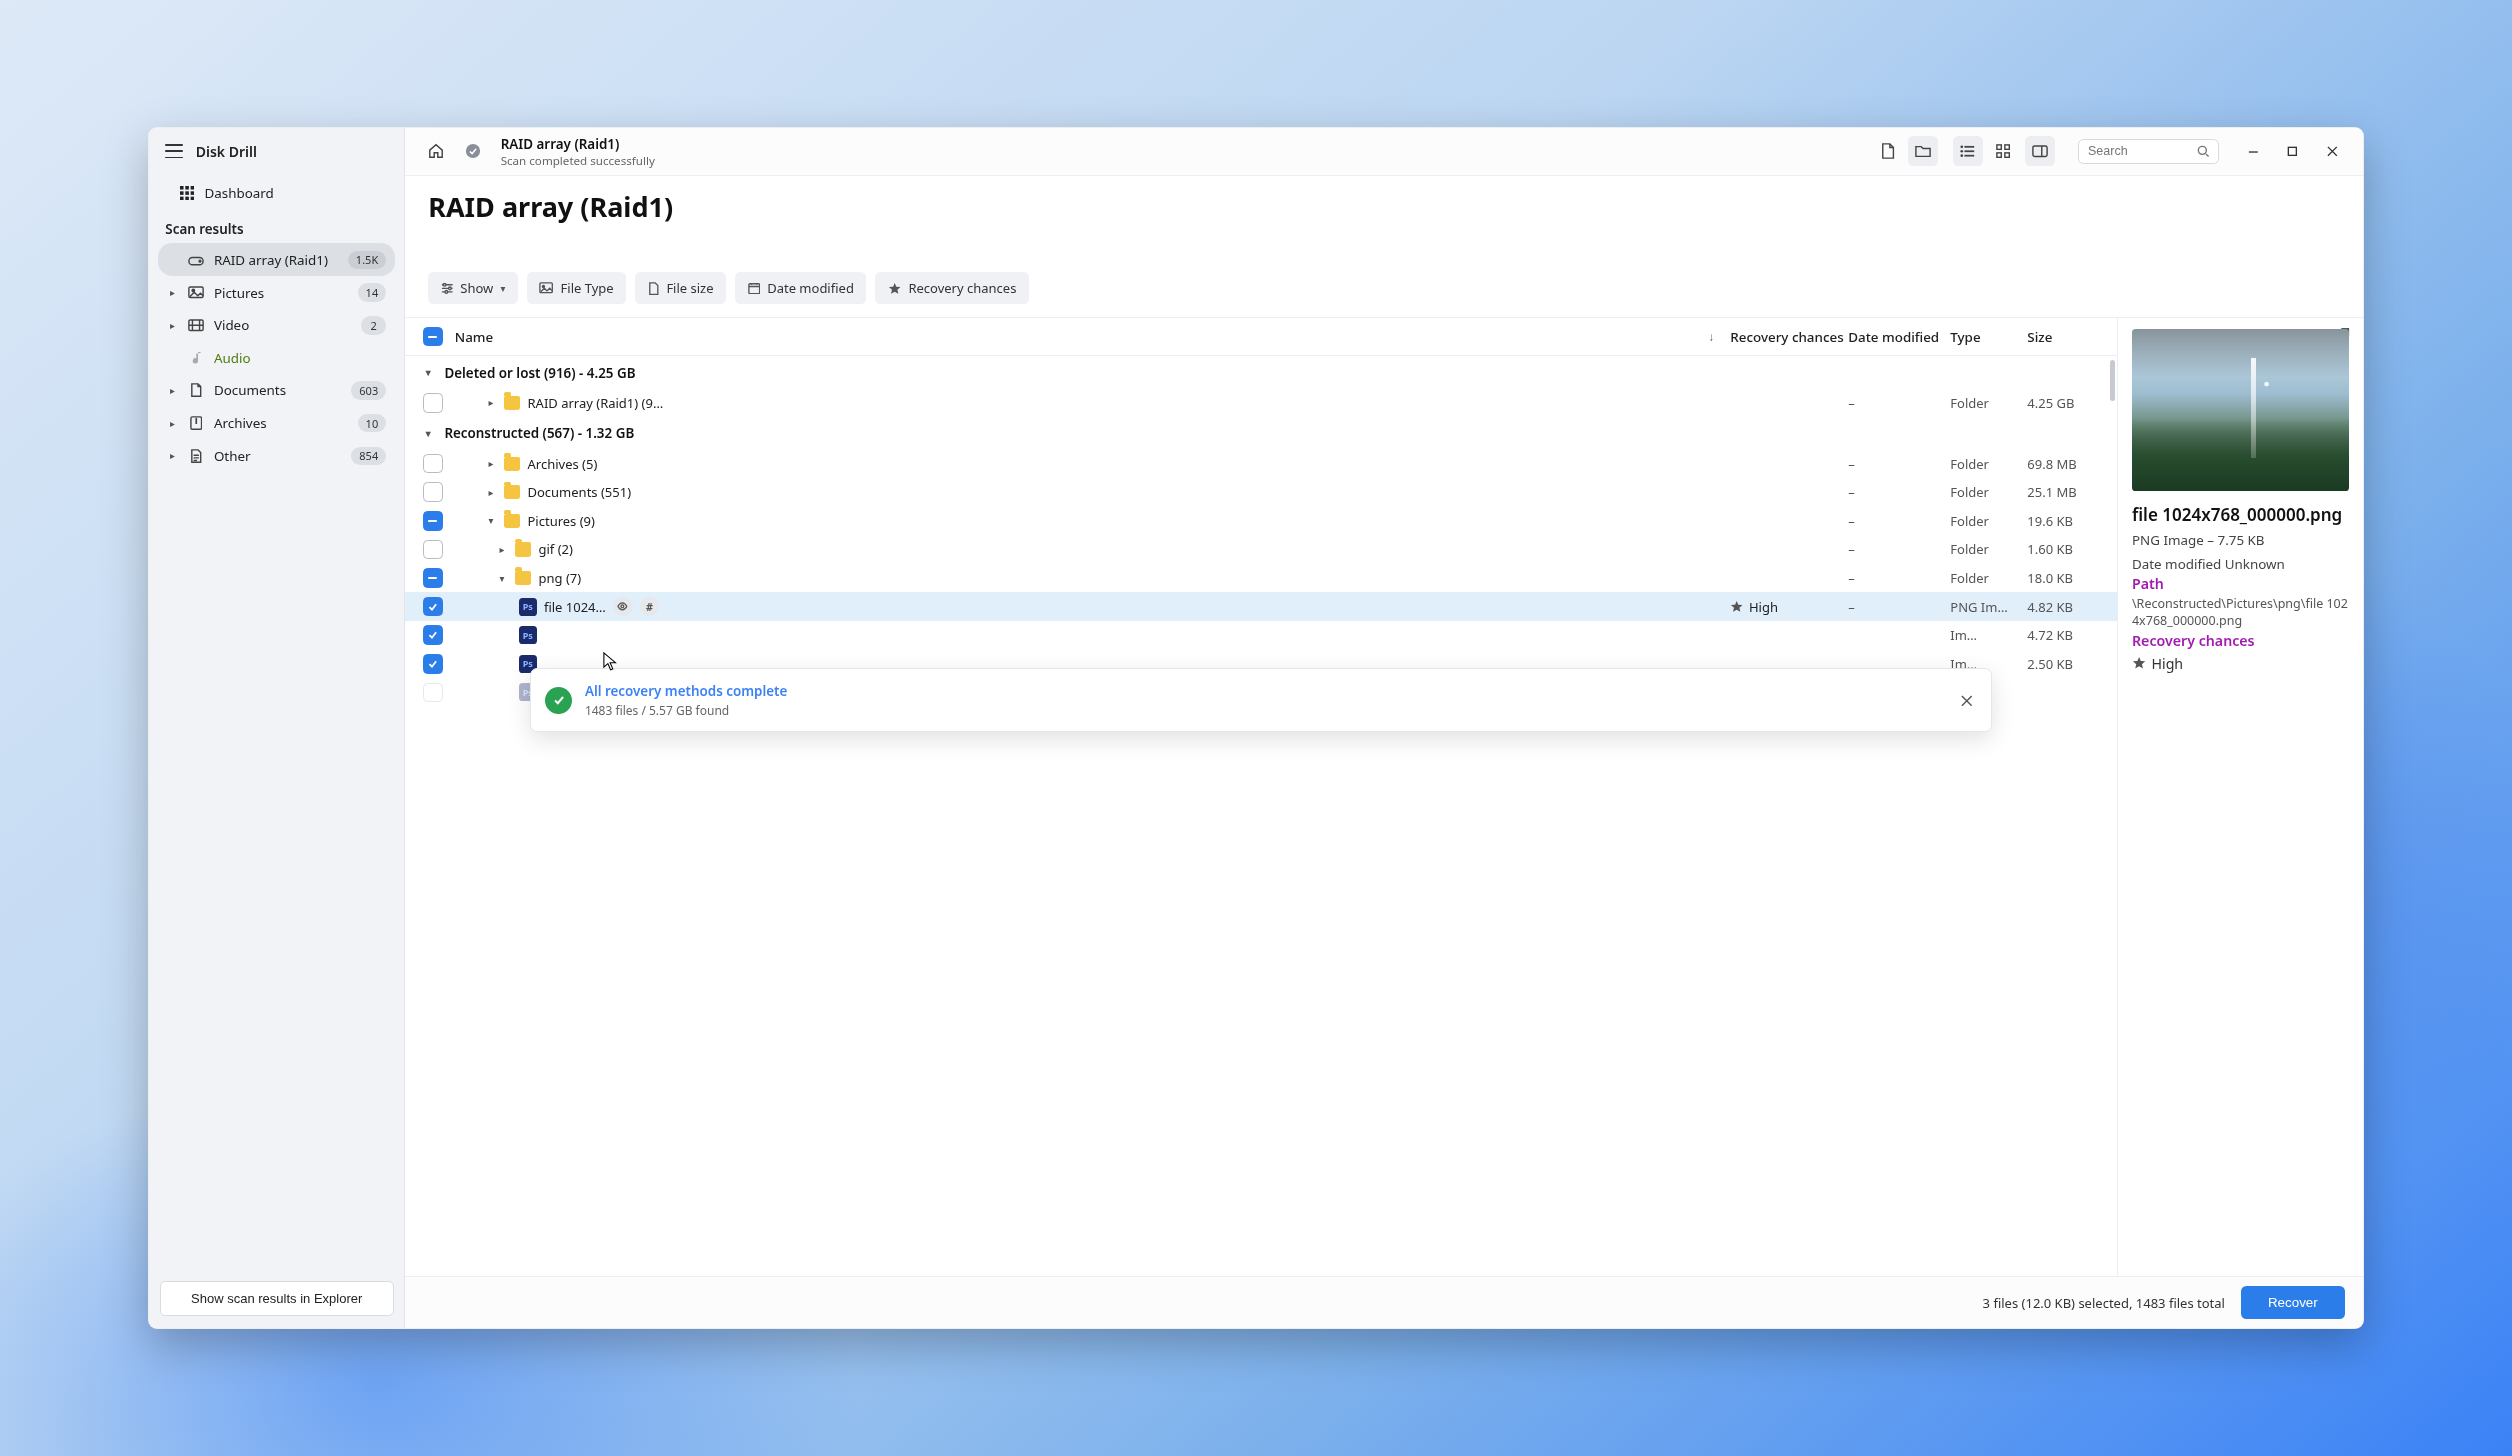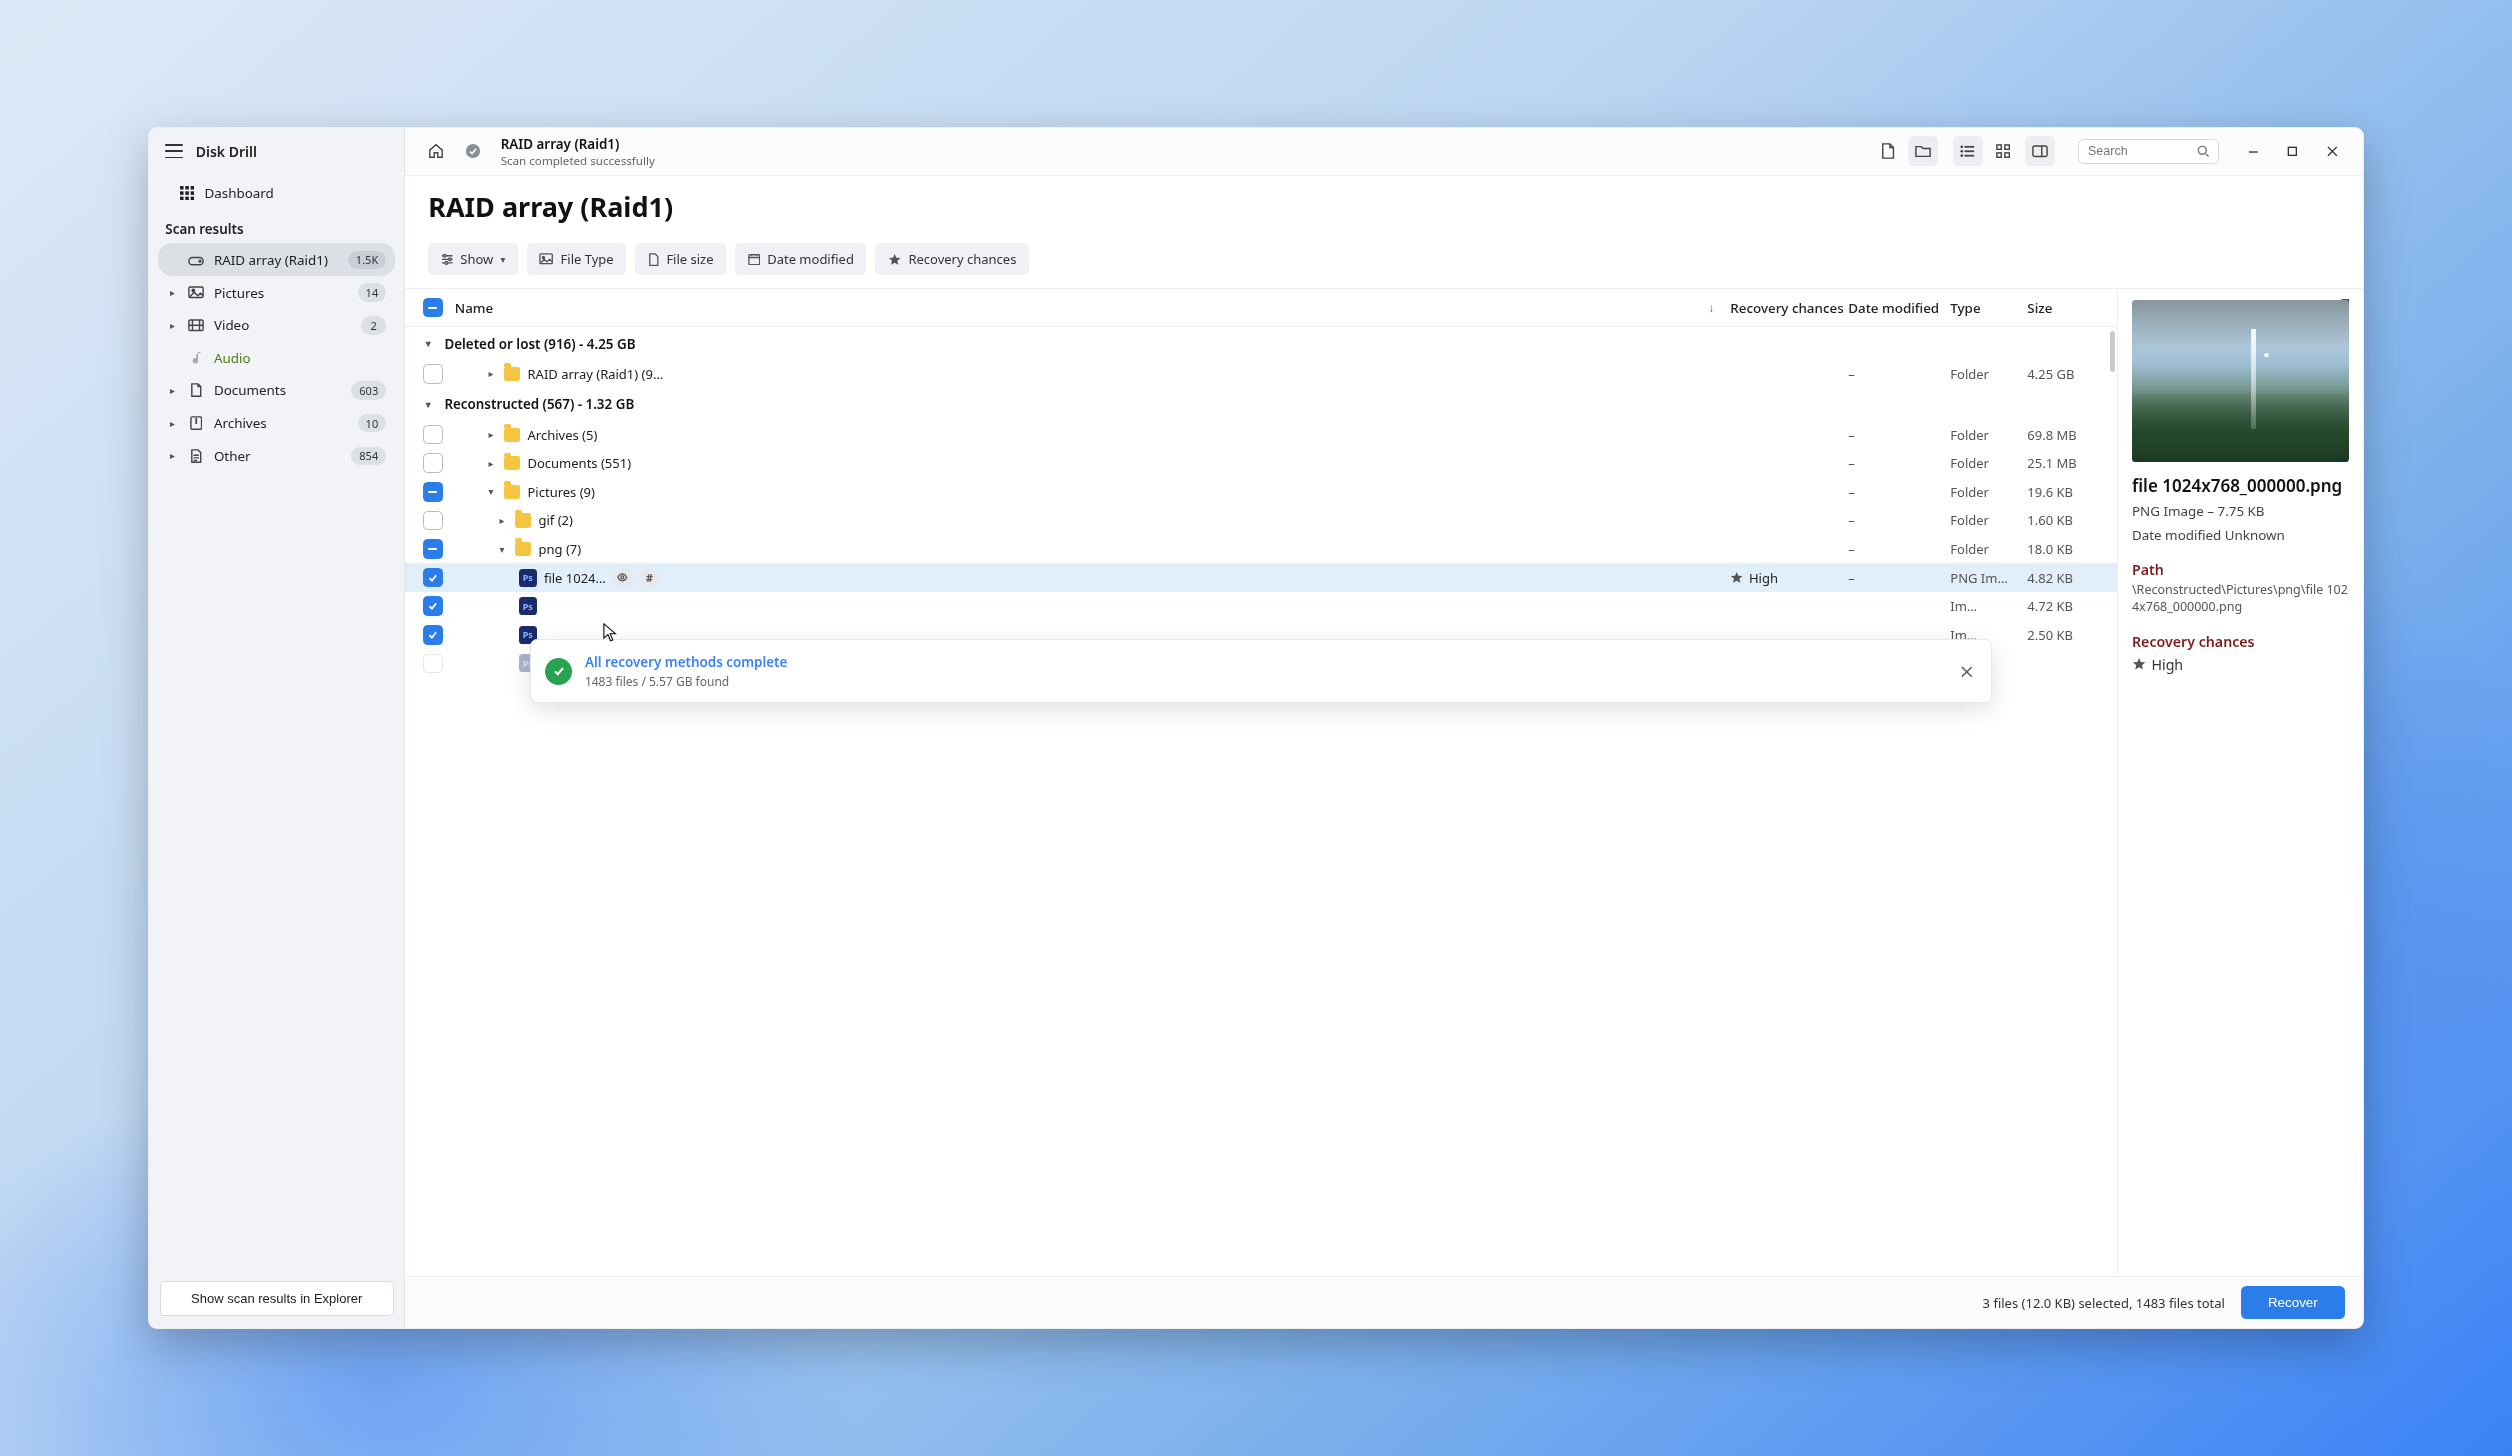--- a/index.html
+++ b/index.html
@@ -114,20 +114,21 @@
   .page-head { padding: 12.5px 23px 3.6px 23px; }
   .page-h1 { font-size:27px; font-weight:700; color:#111; }
   .page-sub { font-size:18.7px; color:#777; margin-top:3.6px; }
   
   .chips { display:flex; gap:9px; padding: 14.2px 23px 12.5px 23px; flex-wrap:wrap; }
   .chip {
     display:flex; align-items:center; gap:7.1px;
     background:#f0f1f4; border-radius:5.3px;
     padding:7.1px 12.5px; font-size:13px; color:#333;
     cursor:pointer;
+    margin-top:29px;
   }
   .chip .ci { color:#555; display:flex; }
   
   .content { flex:1; display:flex; min-height:0; border-top:0.9px solid #eceef2; }
   .table-wrap { flex:1; min-width:0; display:flex; flex-direction:column; position:relative; }
   .thead {
     display:flex; align-items:center;
     padding: 9px 12.5px;
     border-bottom:0.9px solid #eceef2;
     font-size:13.4px; color:#222; font-weight:500;
@@ -210,21 +211,21 @@
       linear-gradient(180deg, #cfe3ef 0%, #9ebdd0 40%, #6a8b7a 60%, #2f4a36 100%);
     position:relative; overflow:hidden;
   }
   .preview::after {
     content:""; position:absolute; left:55%; top:18%; width:5.3px; height:62%;
     background: linear-gradient(180deg, rgba(255,255,255,.9), rgba(255,255,255,.2));
     filter: blur(0.4px);
   }
   .d-title { font-size:17px; font-weight:600; margin-top:12.5px; color:#111; word-break:break-all; }
   .d-line  { font-size:13.4px; color:#444; margin-top:5.3px; }
-  .d-sec   { font-size:14.2px; font-weight:600; margin-top:16px; color:#7f1d1d; }
+  .d-sec   { font-size:14.2px; font-weight:600; margin-top:1px; color:#a21caf; }
   .d-path  { font-size:12.5px; color:#555; margin-top:3.6px; word-break:break-all; line-height:1.35; }
   .d-rec   { display:flex; align-items:center; gap:5.3px; margin-top:3.6px; color:#333; }
   
   .footer {
     display:flex; align-items:center; justify-content:flex-end; gap:16px;
     padding: 9px 18px; border-top:0.9px solid #eceef2; background:#fcfcfd;
   }
   .foot-text { font-size:13px; color:#333; }
   .recover-btn {
     background:#2b7de9; color:#fff; border:none;

